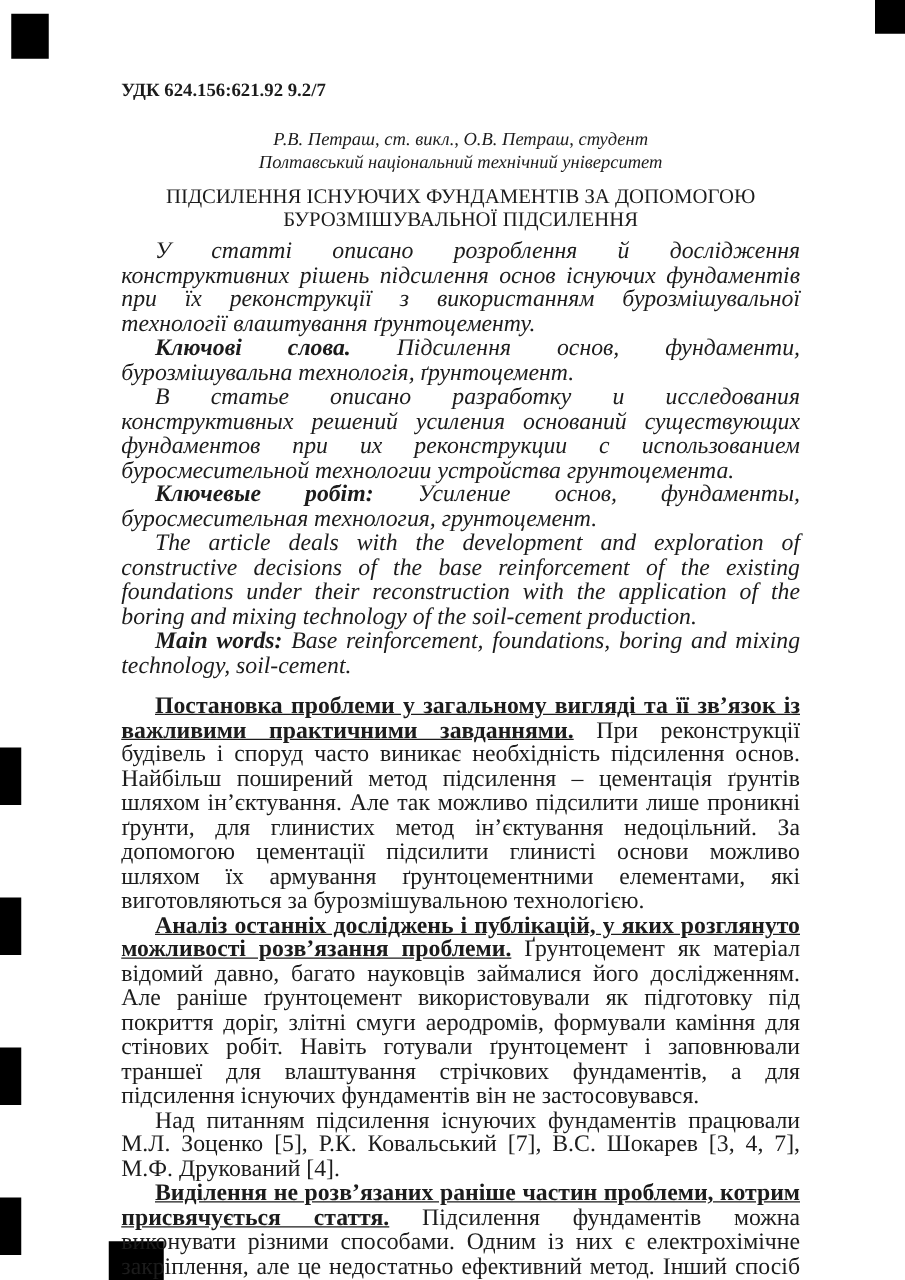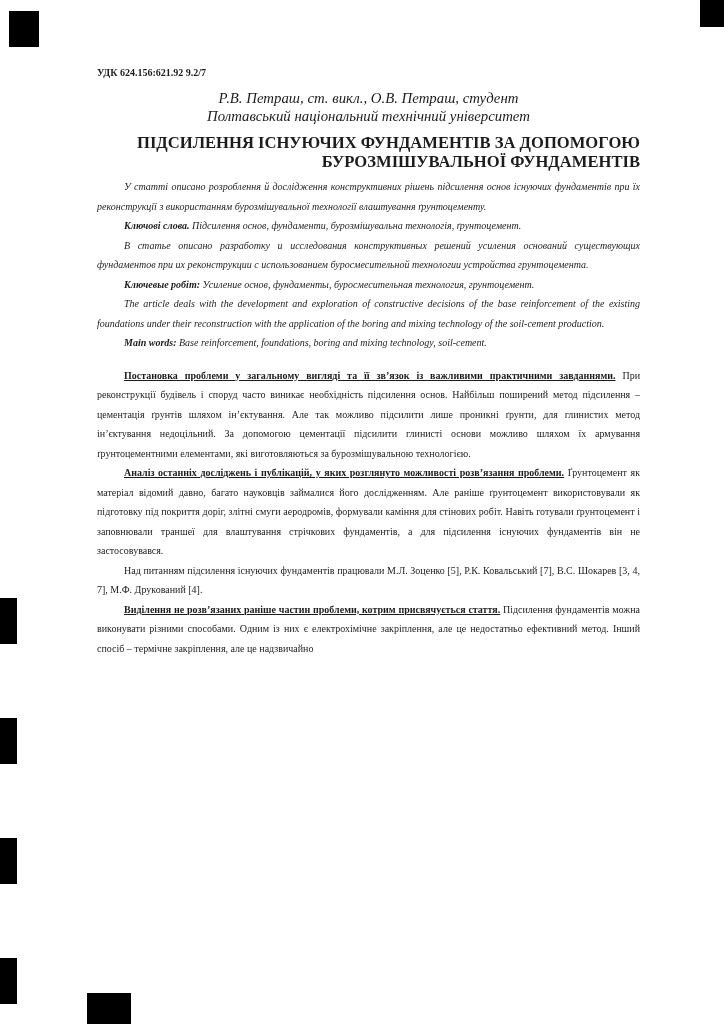--- a/index.html
+++ b/index.html
@@ -11,38 +11,38 @@
     font-family:"Liberation Serif", serif;
     color:#1c1c1c;
   }
   .content{
     position:absolute;
     left:97px;top:63px;
     width:543px;
   }
   .udc{
     font-weight:bold;
-    font-size:10px;line-height:20px;
-    margin:0 0 7px 0;
+    font-size:15px;line-height:20px;
+    margin:0 0 21px 0;
   }
   .authors{
     text-align:center;
     font-style:italic;
     font-size:14.8px;line-height:17.5px;
     margin:0 0 9px 0;
   }
   .title{
-    text-align:right;
-    font-weight:bold;
+    text-align:center;
+    font-weight:normal;
     font-size:16.6px;line-height:18.6px;
     margin:0 0 6px 0;
   }
   p.para{
     margin:0;
-    font-size:10px;line-height:19.5px;
+    font-size:19px;line-height:19.5px;
     text-align:justify;
     text-indent:27px;
   }
   p.abstract{font-style:italic;}
   .bi{font-weight:bold;}
   .lead{font-weight:bold;text-decoration:underline;}
   .section-gap{margin-top:13px !important;}
   .mark{position:absolute;background:#000000;}
 </style>
 </head>
@@ -64,21 +64,21 @@
 
     <p class="udc">УДК 624.156:621.92 9.2/7</p>
 
     <div class="authors">
       <div>Р.В. Петраш, ст. викл., О.В. Петраш, студент</div>
       <div>Полтавський національний технічний університет</div>
     </div>
 
     <div class="title">
       <div>ПІДСИЛЕННЯ ІСНУЮЧИХ ФУНДАМЕНТІВ ЗА ДОПОМОГОЮ</div>
-      <div>БУРОЗМІШУВАЛЬНОЇ ФУНДАМЕНТІВ</div>
+      <div>БУРОЗМІШУВАЛЬНОЇ ПІДСИЛЕННЯ</div>
     </div>
 
     <p class="para abstract">У статті описано розроблення й дослідження конструктивних рішень підсилення основ існуючих фундаментів при їх реконструкції з використанням бурозмішувальної технології влаштування ґрунтоцементу.</p>
 
     <p class="para abstract"><span class="bi">Ключові слова.</span><span> Підсилення основ, фундаменти, бурозмішувальна технологія, ґрунтоцемент.</span></p>
 
     <p class="para abstract">В статье описано разработку и исследования конструктивных решений усиления оснований существующих фундаментов при их реконструкции с использованием буросмесительной технологии устройства грунтоцемента.</p>
 
     <p class="para abstract"><span class="bi">Ключевые робіт:</span><span> Усиление основ, фундаменты, буросмесительная технология, грунтоцемент.</span></p>
 

